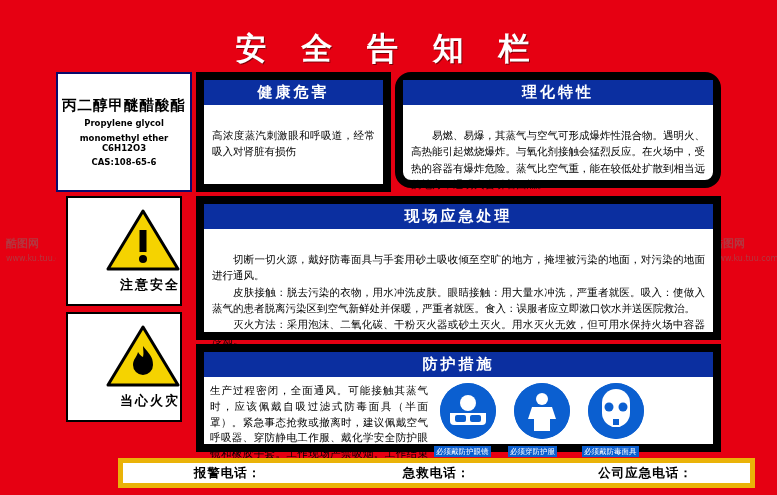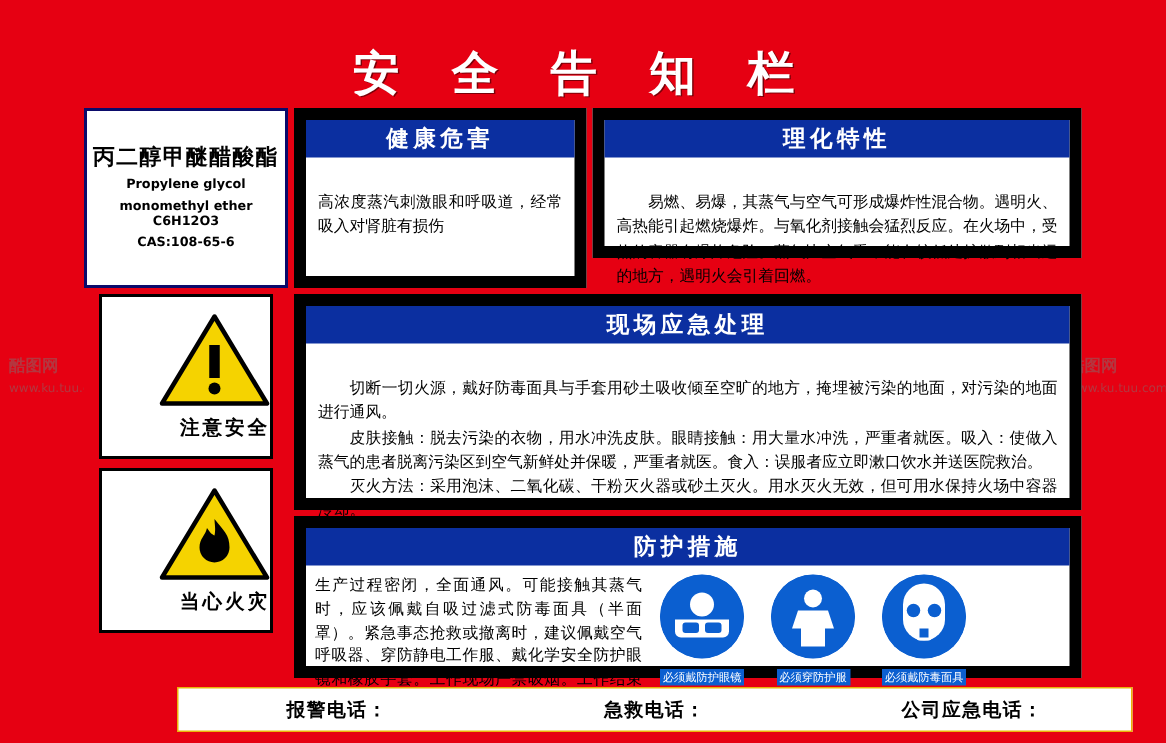--- a/index.html
+++ b/index.html
@@ -46,21 +46,21 @@
   .hdr{
     background:#0b2fa0;color:#fff;text-align:center;
     font-size:15px;font-weight:bold;letter-spacing:3px;
     padding:3px 0 3px 0;
   }
   .body-txt{
     color:#000;font-size:10.5px;line-height:1.55;
     padding:6px 8px;text-align:justify;margin-top:16px;
   }
   .col-health{width:195px;height:120px;margin-left:4px;}
-  .col-phys{width:326px;height:100px;margin-left:4px;}
+  .col-phys{width:326px;height:116px;margin-left:4px;border-radius:16px;}
 
   
   .row-mid{display:flex;width:665px;margin-top:4px;}
   .signs{
     width:136px;
     display:flex;flex-direction:column;align-items:center;gap:6px;
   }
   .sign{
     width:116px;height:110px;background:#ffffff;border:2px solid #000;
     box-sizing:border-box;display:flex;flex-direction:column;align-items:flex-end;
@@ -69,34 +69,34 @@
   .tri-wrap{position:relative;width:74px;height:64px;}
   .sign-label{font-size:13px;font-weight:bold;color:#000;letter-spacing:2px;margin-top:4px;}
   .glyph{position:absolute;left:0;top:0;width:74px;height:64px;}
 
   .mid-right{width:525px;margin-left:4px;}
   .panel-emerg{width:525px;height:144px;}
   .panel-prot{width:525px;height:108px;margin-top:4px;}
   .prot-body{display:flex;padding:6px 6px 4px 6px;gap:6px;}
   .prot-text{width:218px;font-size:10.5px;line-height:1.5;color:#000;text-align:justify;}
   .ppe-row{display:flex;gap:6px;align-items:flex-start;}
-  .ppe{width:68px;text-align:center;}
+  .ppe{width:68px;text-align:left;}
   .ppe-circ{
     width:56px;height:56px;border-radius:50%;
     background:#0b5fd0;margin:0 auto;position:relative;overflow:hidden;
   }
   .ppe-cap{
     display:inline-block;background:#0b5fd0;color:#fff;font-size:7.5px;
     padding:1px 2px;margin-top:2px;line-height:1.2;letter-spacing:0;white-space:nowrap;
   }
 
   
   .phones{
     position:absolute;left:118px;top:458px;width:637px;height:30px;
-    background:#ffffff;border:1px solid #eab308;box-sizing:border-box;
+    background:#ffffff;border:5px solid #eab308;box-sizing:border-box;
     display:flex;align-items:center;
   }
   .phone-cell{
     flex:1;text-align:center;font-size:12.5px;font-weight:bold;color:#000;
     letter-spacing:1px;
   }
   .watermark{
     position:absolute;color:rgba(255,255,255,0.55);font-size:11px;
     pointer-events:none;font-weight:bold;
   }

